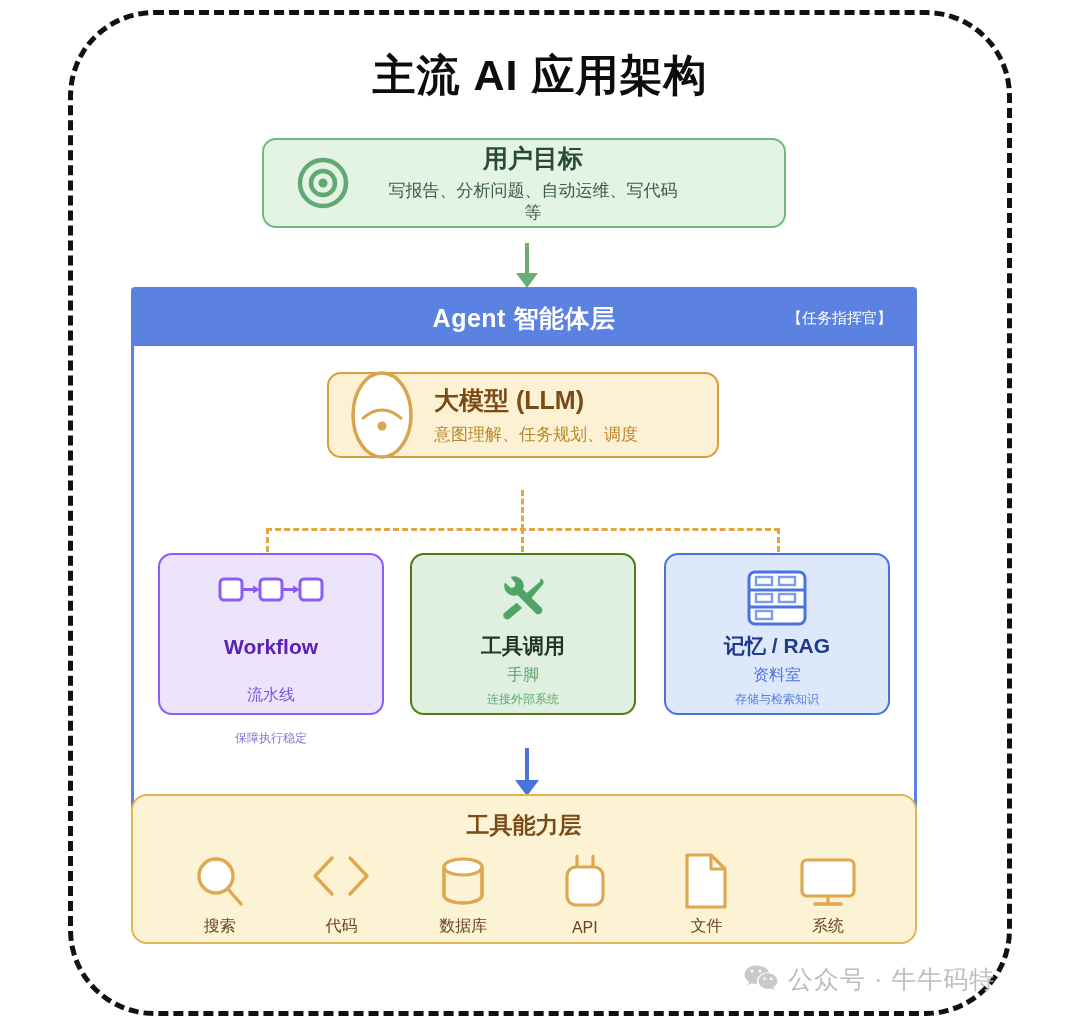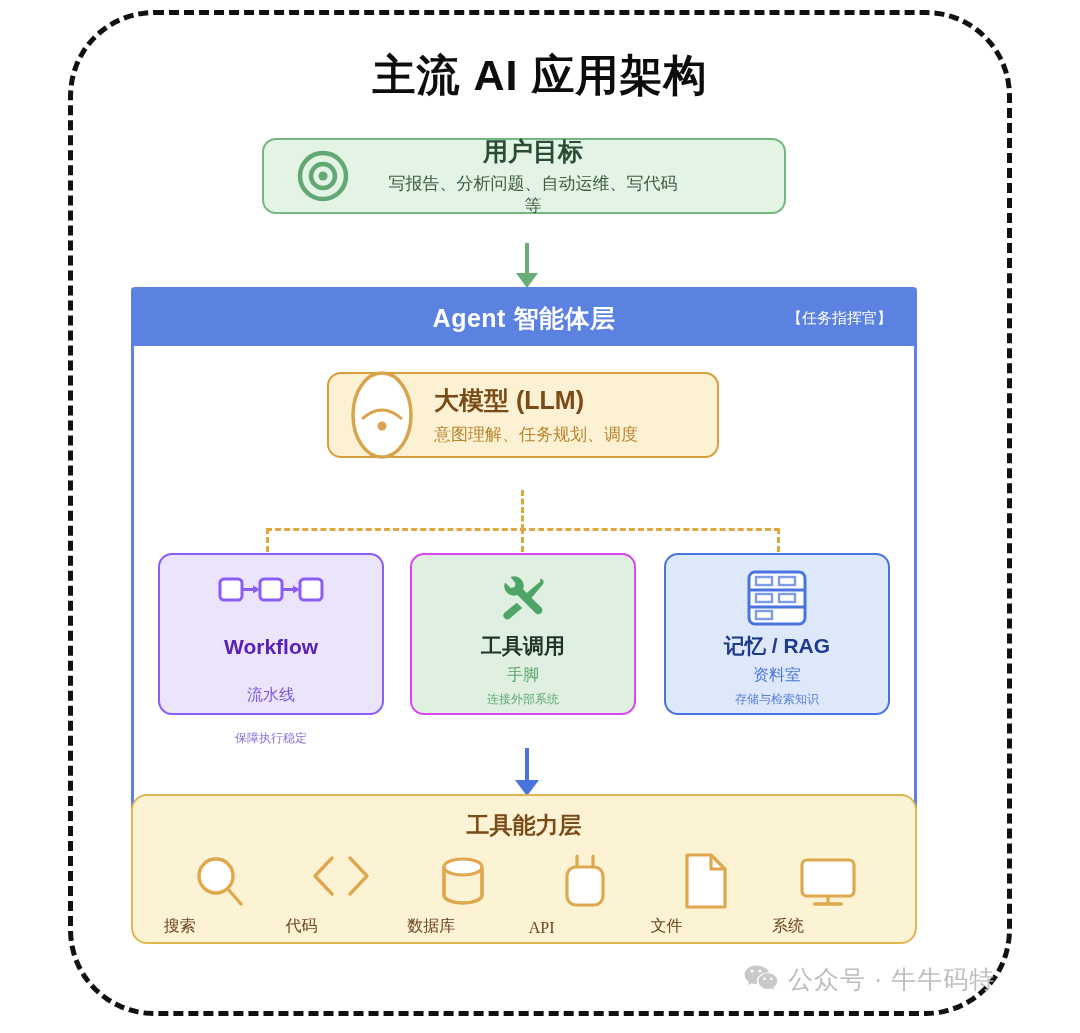--- a/index.html
+++ b/index.html
@@ -44,21 +44,21 @@
   .card {
     position: absolute;
     box-sizing: border-box;
   }
 
   
   #user-goal-card {
     left: 262px;
     top: 138px;
     width: 524px;
-    height: 76px;
+    height: 90px;
     background: #e3f3e4;
     border: 2px solid #72b97e;
     border-radius: 14px;
     display: flex;
     align-items: center;
   }
   #user-goal-icon-wrap {
     width: 118px;
     display: flex;
     align-items: center;
@@ -232,21 +232,21 @@
   }
   #cap-workflow {
     left: 158px;
     background: #ece4fb;
     border: 2px solid #8b5cf6;
     gap: 19px;
   }
   #cap-tools {
     left: 410px;
     background: #dff0e1;
-    border: 2px solid #d946ef;
+    border: 2px solid #4d7c0f;
     text-align: center;
   }
   #cap-memory {
     left: 664px;
     background: #dee8fb;
     border: 2px solid #4a74dd;
   }
   .cap-icon {
     height: 54px;
     display: flex;
@@ -299,22 +299,22 @@
   #tool-items {
     display: flex;
     justify-content: space-around;
     align-items: flex-end;
     margin-top: 10px;
     padding: 0 26px;
   }
   .tool-item {
     display: flex;
     flex-direction: column;
+    align-items: center;
     width: 112px;
-    font-family: Liberation Serif, serif;
   }
   .tool-icon {
     height: 58px;
     display: flex;
     align-items: flex-end;
     justify-content: center;
   }
   .tool-label {
     font-size: 16px;
     color: #6b4320;

